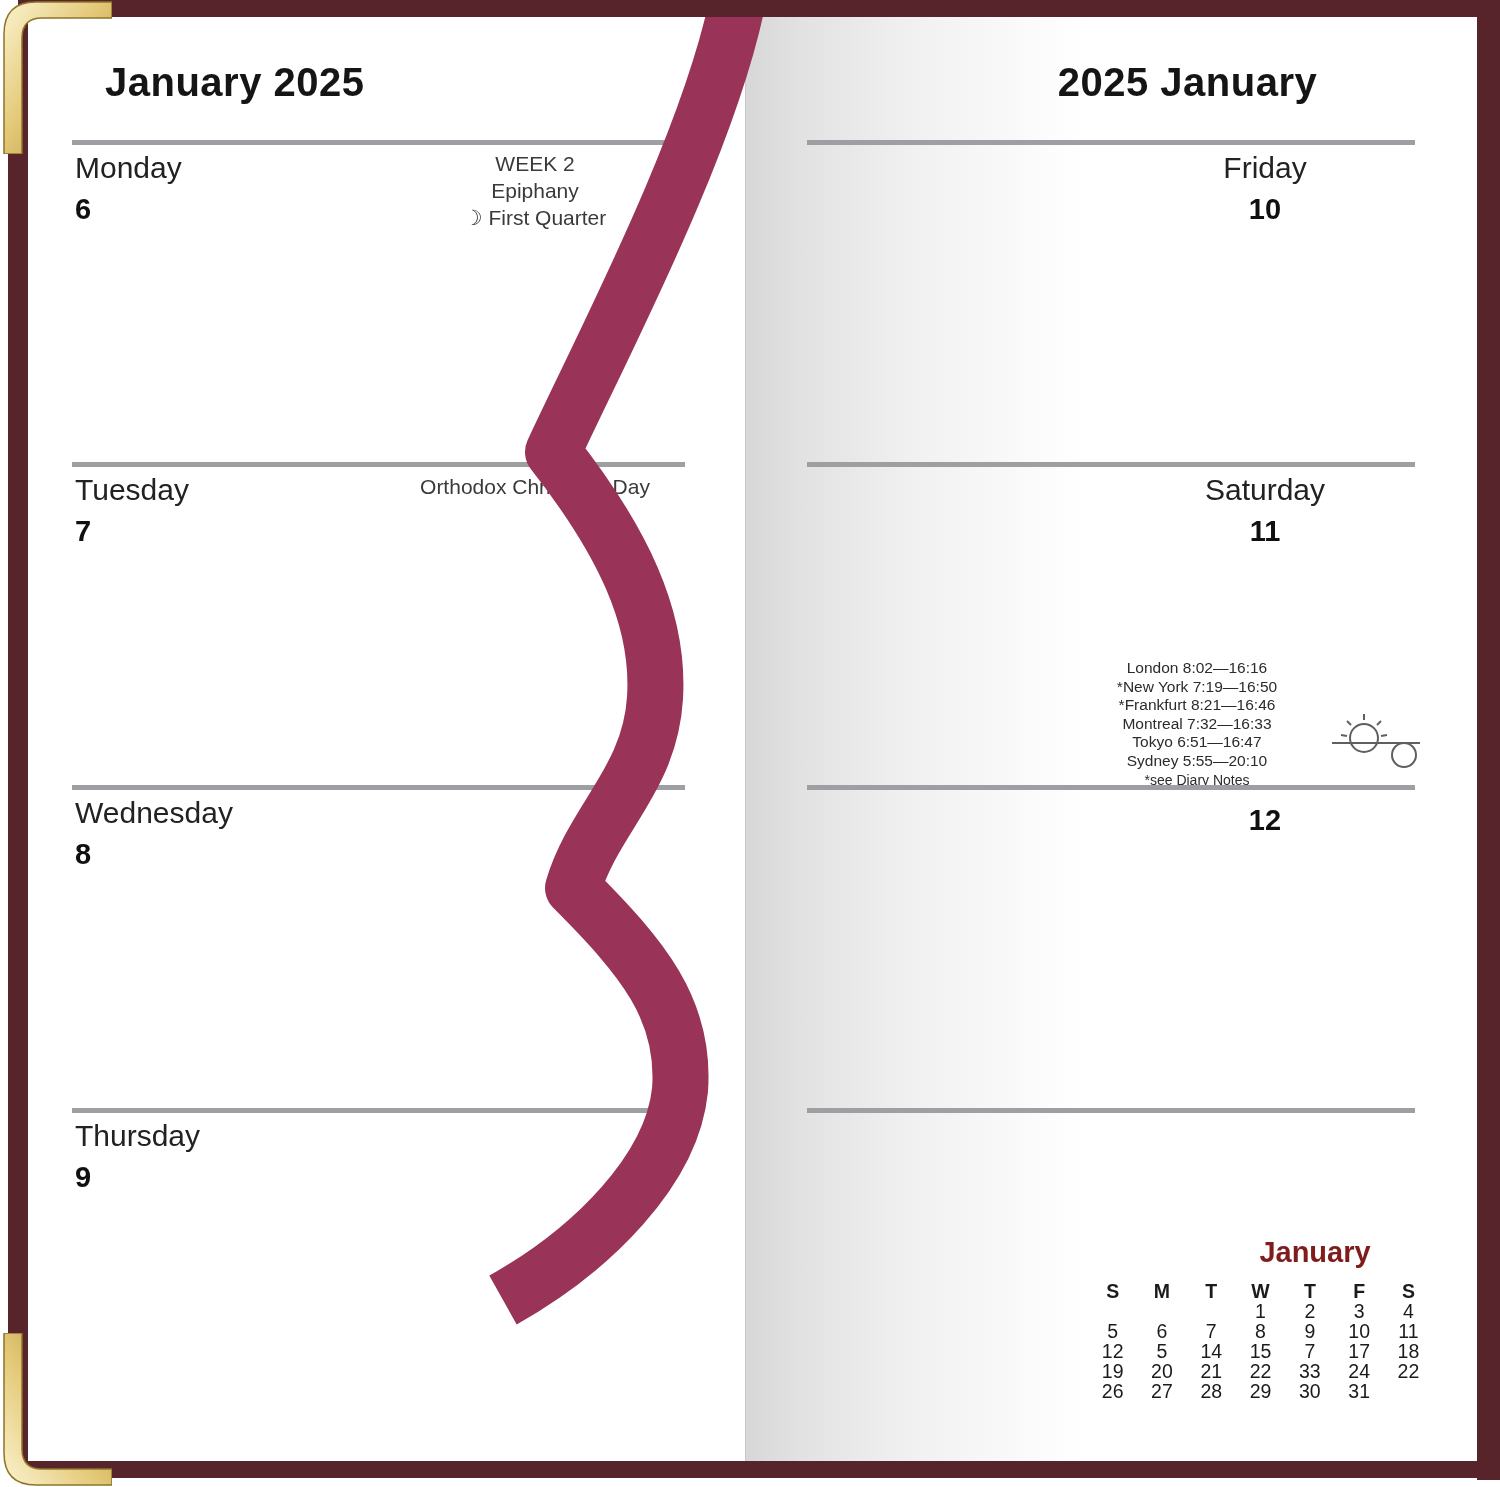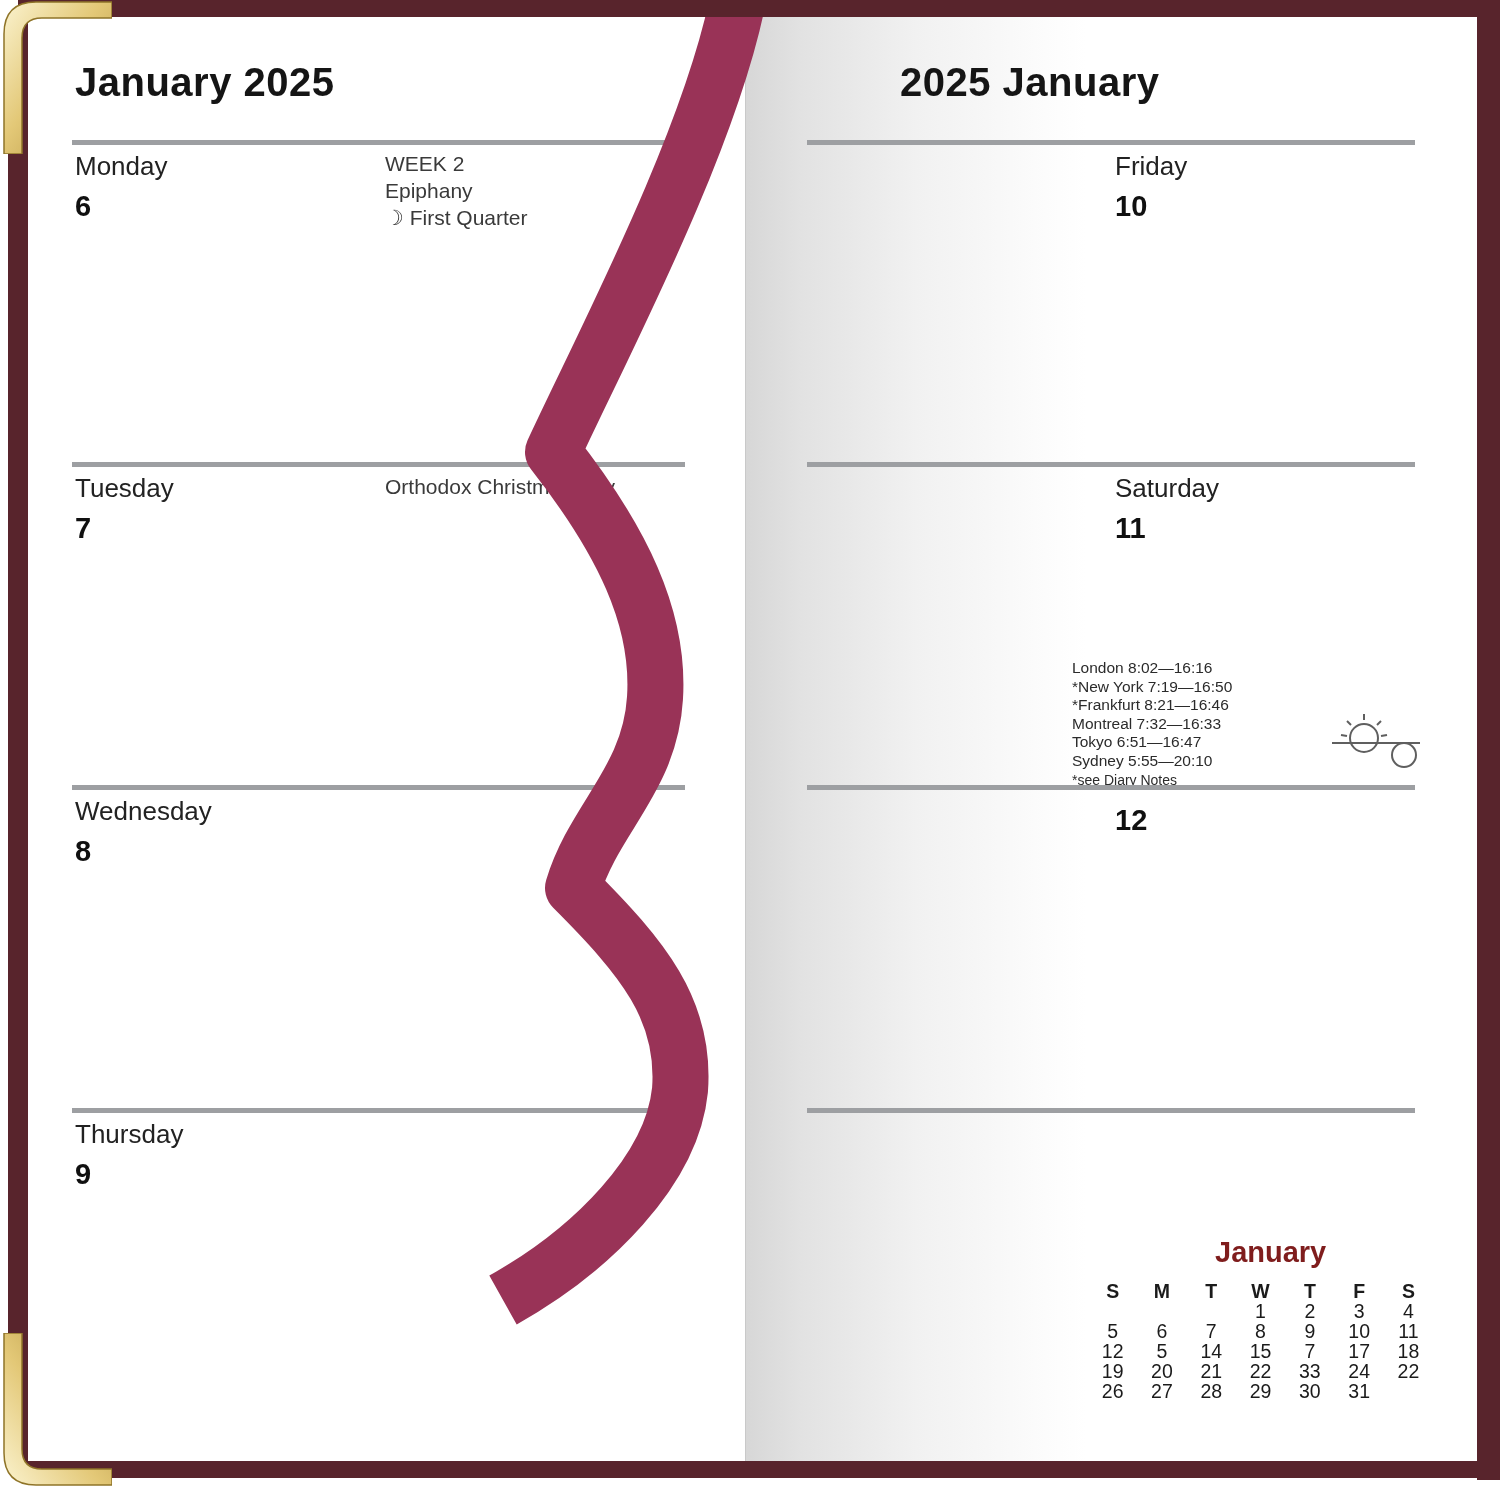--- a/index.html
+++ b/index.html
@@ -7,24 +7,24 @@
          font-family:"Liberation Sans", sans-serif;color:#1c1c1c;}
   .abs{position:absolute;}
   
   .page-left{left:28px;top:17px;width:717px;height:1446px;background:#ffffff;}
   .page-right{left:745px;top:17px;width:732px;height:1446px;
       background:linear-gradient(90deg,#d7d7d7 0px,#e2e2e2 55px,#f1f1f1 170px,#fcfcfc 300px,#ffffff 340px);
       border-left:1px solid #c9c9c9;}
   
   .rule{height:5px;background:#9d9fa2;}
   
-  .page-title{font-size:40px;font-weight:bold;color:#151515;letter-spacing:.5px;}
-  .day-name{font-size:26px;color:#222;}
+  .page-title{font-size:40px;font-weight:bold;color:#151515;letter-spacing:.5px;margin-left:30px;}
+  .day-name{font-size:30px;color:#222;}
   .day-date{font-size:29px;font-weight:bold;color:#101010;margin-top:8px;}
-  .right-align{text-align:left;}
+  .right-align{text-align:center;}
   .notes{font-size:21px;color:#3a3a3a;line-height:27px;}
   .suntimes{font-size:15.5px;color:#2b2b2b;line-height:18.6px;}
   .sun-foot{font-size:14px;}
   .mc-title{font-size:29px;font-weight:bold;color:#7f1d1d;}
   .mc-grid{display:grid;grid-template-columns:repeat(7,49.3px);}
   .mc-grid span{display:block;text-align:center;line-height:20px;font-size:19.5px;color:#1b1b1b;}
   .mc-grid .hdr{font-weight:bold;}
   
   .cover{background:#58242c;}
   svg{display:block;}

